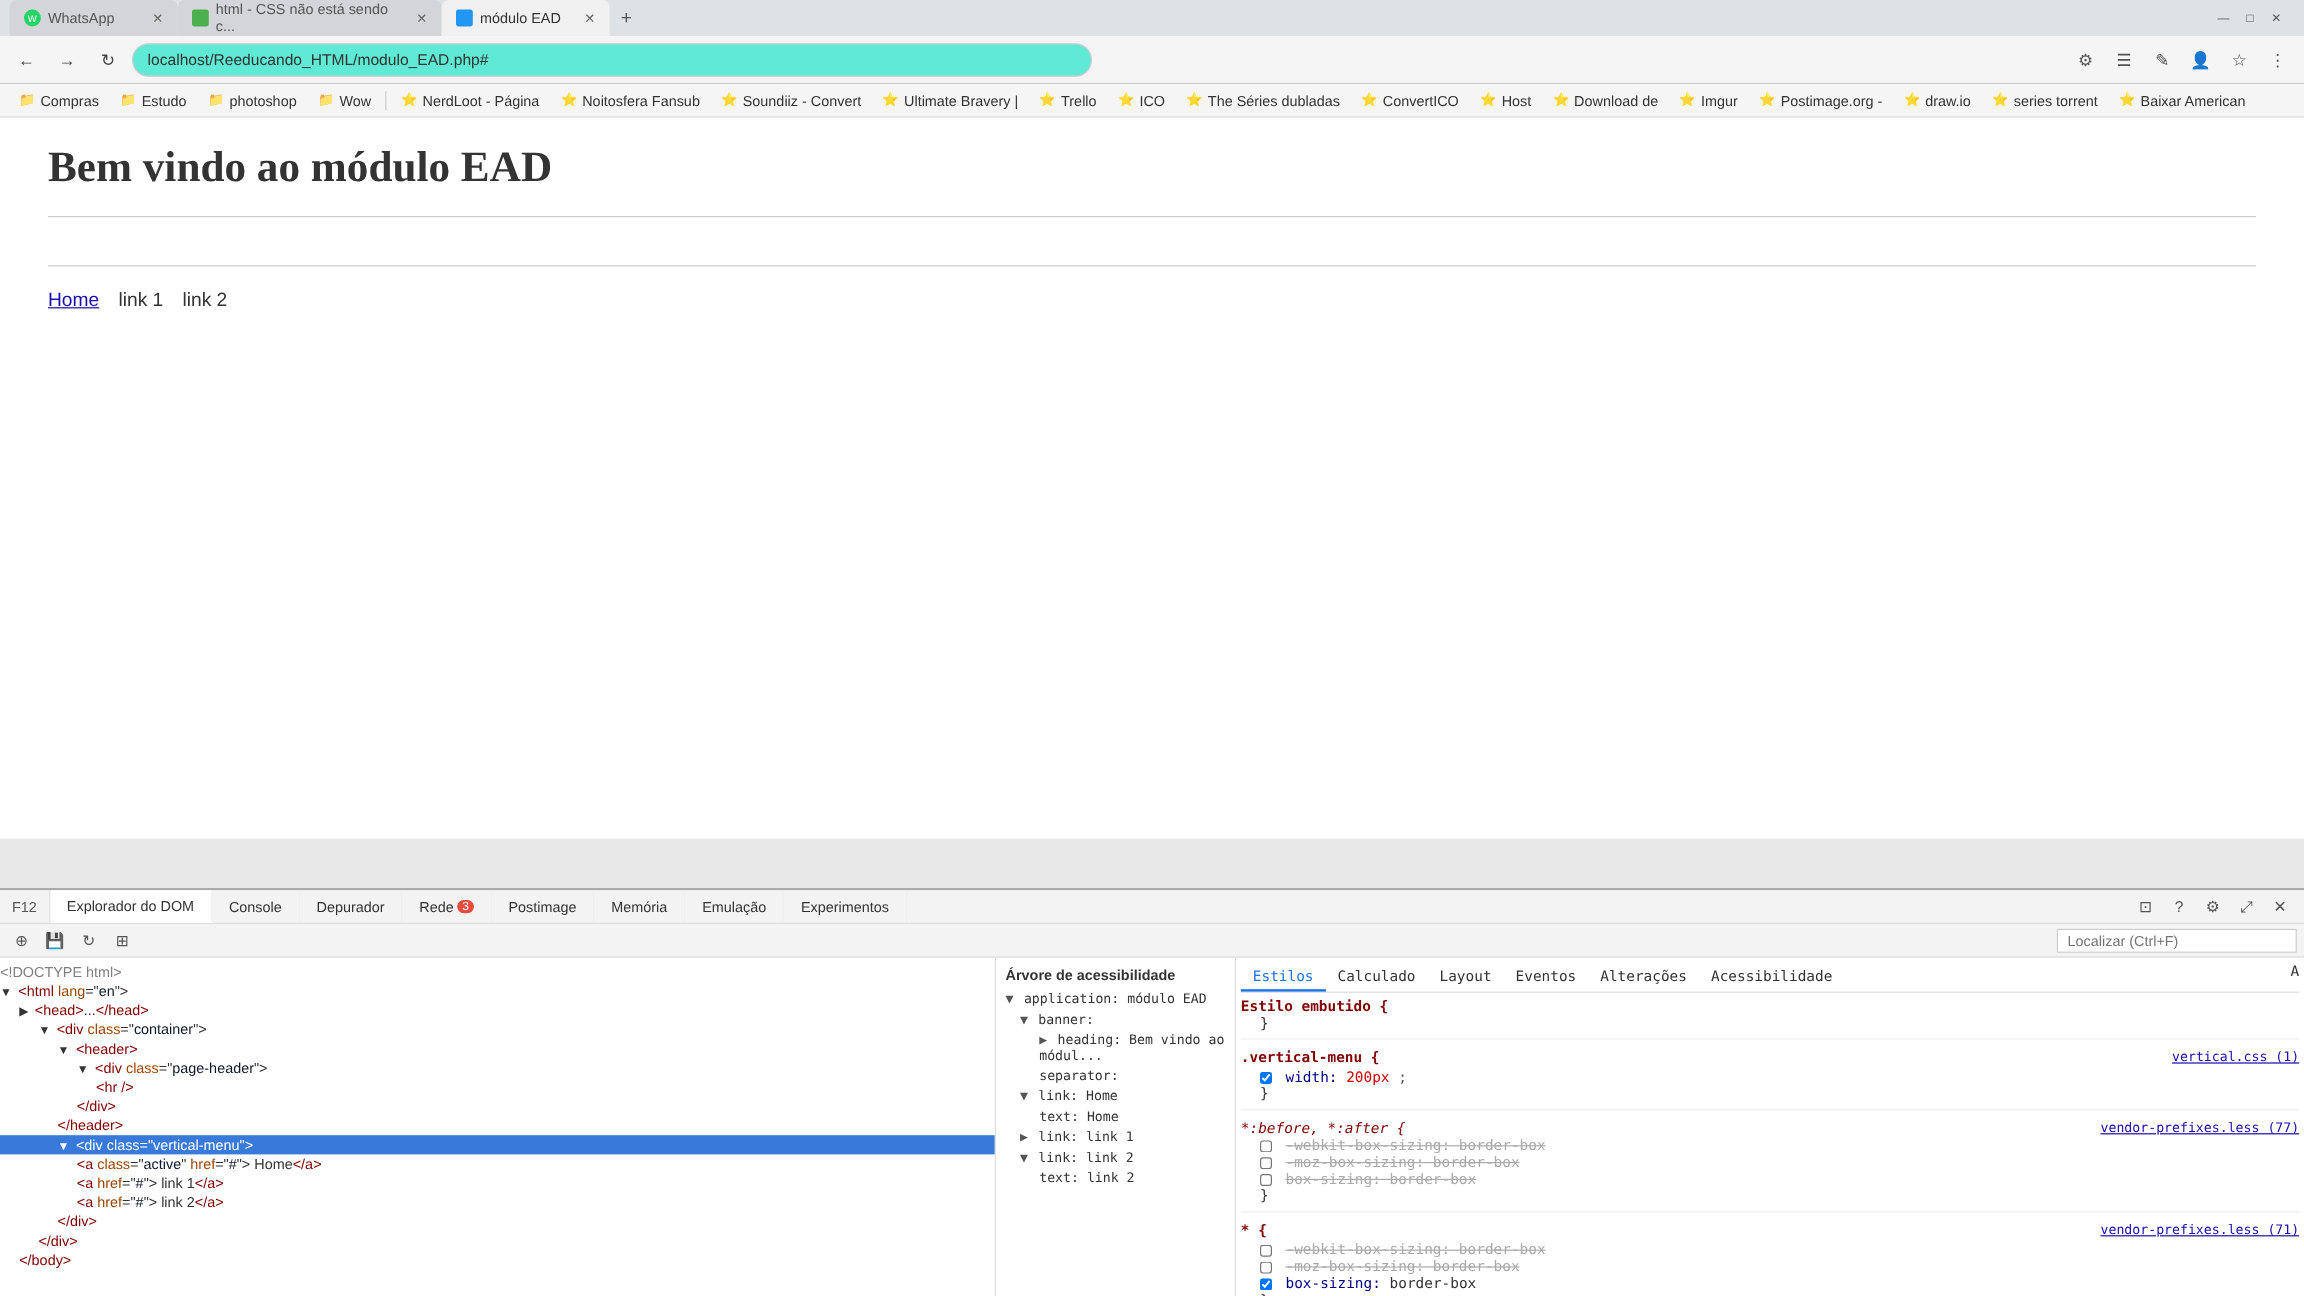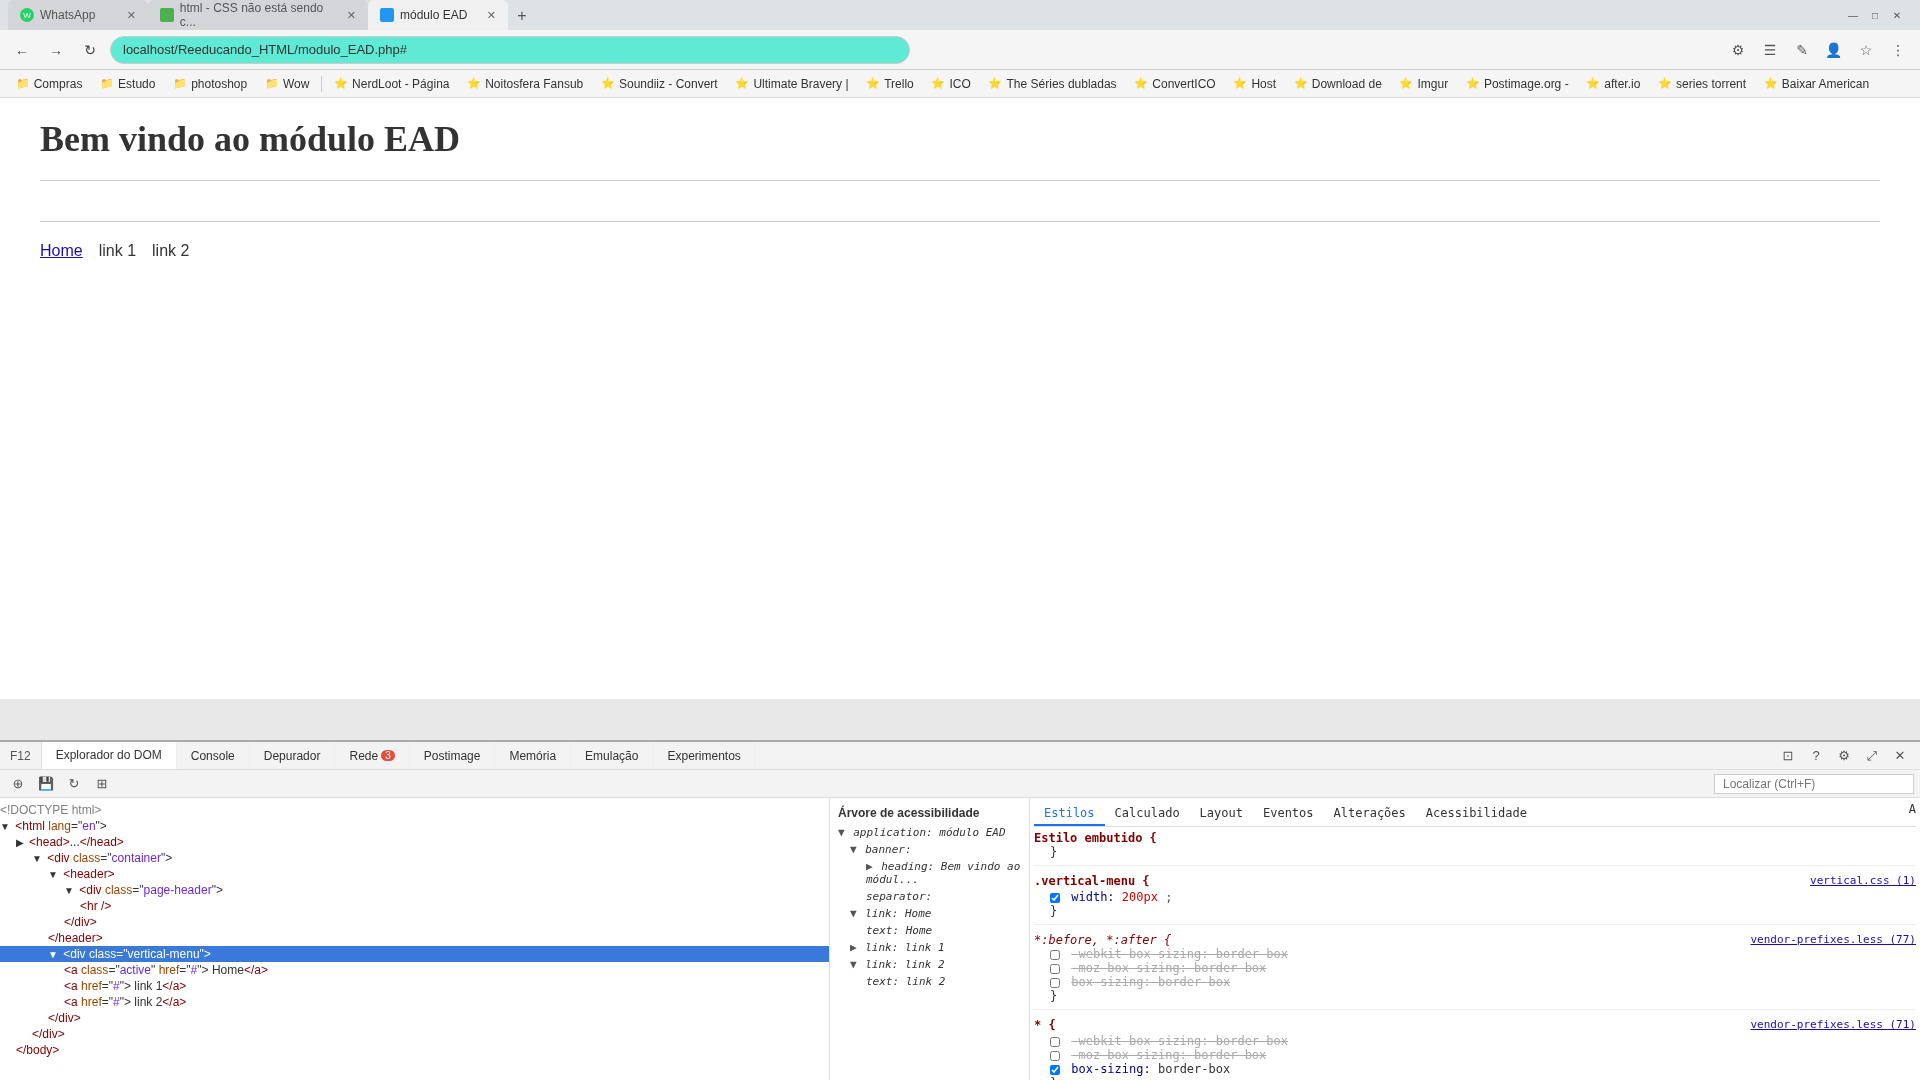--- a/index.html
+++ b/index.html
@@ -61,30 +61,30 @@
 
     .devtools-body { display: flex; flex: 1; overflow: hidden; }
 
     
     .dom-panel { width: 830px; border-right: 1px solid #ddd; overflow: auto; padding: 4px 0; font-family: Liberation Sans, sans-serif; font-size: 12px; color: #333; }
     .dom-line { padding: 1px 4px 1px 0; white-space: nowrap; cursor: default; }
     .dom-line.highlighted { background: #3879d9; color: #fff; }
     .dom-line.highlighted span { color: #fff !important; }
     .dom-tag { color: #800000; }
     .dom-attr-name { color: #994500; }
-    .dom-attr-val { color: #6d28d9; }
+    .dom-attr-val { color: #0f172a; }
     .dom-triangle { cursor: pointer; font-size: 10px; margin-right: 2px; }
     .dom-comment { color: #808080; }
     .dom-text { color: #333; }
 
     
     .accessibility-panel { width: 200px; border-right: 1px solid #ddd; overflow: auto; padding: 4px; font-size: 12px; }
     .acc-header { font-size: 12px; font-weight: bold; color: #333; padding: 4px; }
     .acc-tree { font-family: monospace; font-size: 11px; }
-    .acc-item { padding: 2px 4px; cursor: pointer; font-style: italic; }
+    .acc-item { padding: 2px 4px; cursor: pointer; }
     .acc-expand { color: #555; margin-right: 2px; }
     .acc-text { color: #333; }
 
     
     .styles-panel { flex: 1; overflow: auto; padding: 4px; font-size: 12px; font-family: monospace; }
     .styles-tabs { display: flex; border-bottom: 1px solid #ddd; margin-bottom: 4px; }
     .styles-tab { padding: 4px 10px; cursor: pointer; font-size: 12px; color: #333; border-bottom: 2px solid transparent; }
     .styles-tab.active { border-bottom: 2px solid #1a73e8; color: #1a73e8; }
     .style-block { margin-bottom: 8px; border-bottom: 1px solid #eee; padding-bottom: 6px; }
     .style-source { float: right; color: #1a0dab; text-decoration: underline; cursor: pointer; font-size: 11px; }
@@ -221,21 +221,21 @@
     <div class="bookmark-item">
       <span class="bookmark-icon">⭐</span>
       <span>Imgur</span>
     </div>
     <div class="bookmark-item">
       <span class="bookmark-icon">⭐</span>
       <span>Postimage.org -</span>
     </div>
     <div class="bookmark-item">
       <span class="bookmark-icon">⭐</span>
-      <span>after.io</span>
+      <span>draw.io</span>
     </div>
     <div class="bookmark-item">
       <span class="bookmark-icon">⭐</span>
       <span>series torrent</span>
     </div>
     <div class="bookmark-item">
       <span class="bookmark-icon">⭐</span>
       <span>Baixar American</span>
     </div>
   </div>

